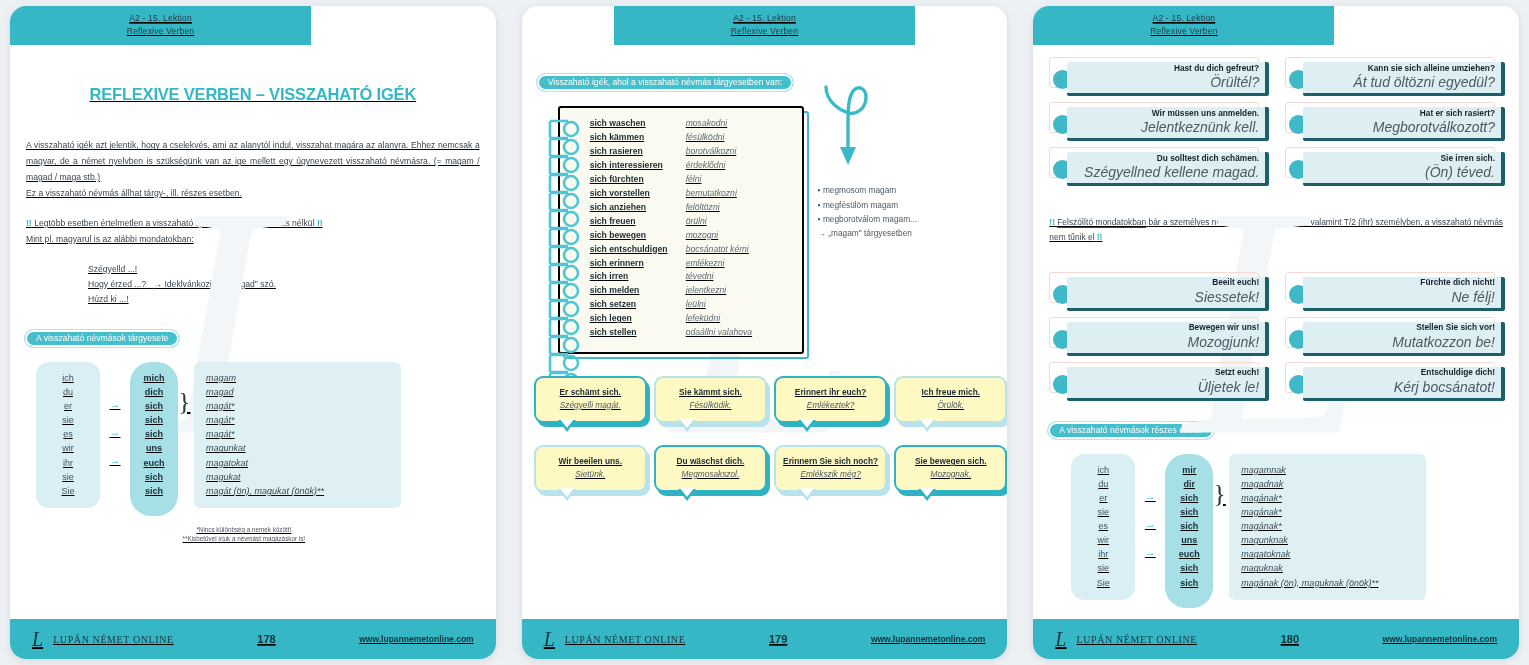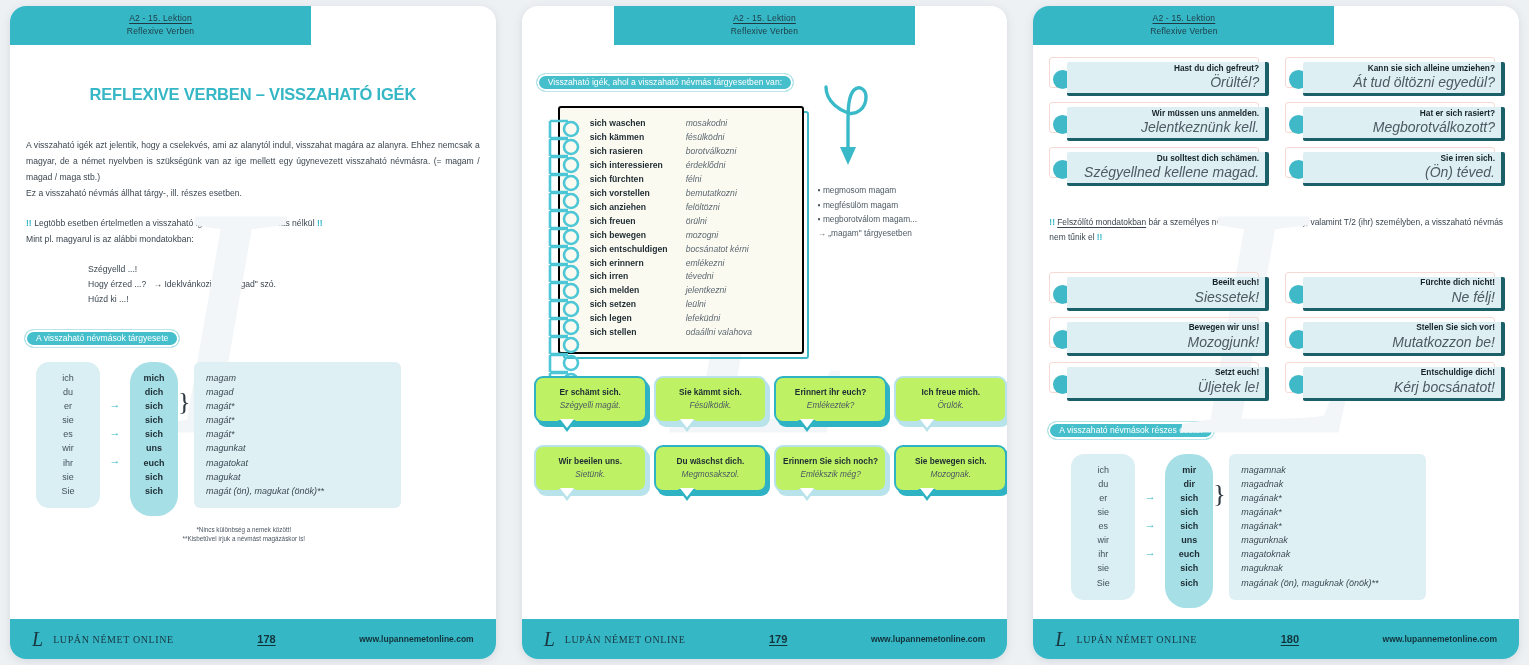--- a/index.html
+++ b/index.html
@@ -19,20 +19,21 @@
   .page{
     position:relative;
     background:#ffffff;
     border-radius:16px;
     box-shadow:0 2px 10px rgba(40,60,80,.13);
     overflow:hidden;
     flex:1 1 0;
     height:653px;
     display:flex;
     flex-direction:column;
+    text-decoration:underline;
   }
   .page-body{position:relative;flex:1 1 auto;overflow:hidden;}
 
   
   .watermark{
     position:absolute;left:50%;top:48%;
     transform:translate(-50%,-50%);
     font-family:"Liberation Serif", serif;
     font-size:330px;color:#f2f6f8;font-style:italic;
     line-height:.7;pointer-events:none;user-select:none;
@@ -168,21 +169,21 @@
   .sidelist div{white-space:nowrap;}
   .sqb{color:#4d5963;}
 
   .bubbles{display:flex;gap:7px;margin:22px 0 0 12px;}
   .bubbles.row2{margin-top:22px;}
   .bubble{
     position:relative;
     flex:1 1 0;
     border:2px solid #2fb3c4;
     border-radius:9px;
-    background:#bef264;
+    background:#fef9c3;
     padding:9px 5px 10px 5px;
     text-align:center;
     box-shadow:3px 4px 0 0 #2fb3c4;
   }
   .bubble.light{border-color:#b9e3ea;box-shadow:3px 4px 0 0 #b9e3ea;}
   .bubble .de{font-size:8.3px;font-weight:bold;color:#1d2b33;line-height:1.3;}
   .bubble .hu{font-size:8.3px;font-style:italic;color:#4d5963;line-height:1.35;margin-top:2px;}
   .tail{
     position:absolute;left:22px;bottom:-11px;
     width:0;height:0;

